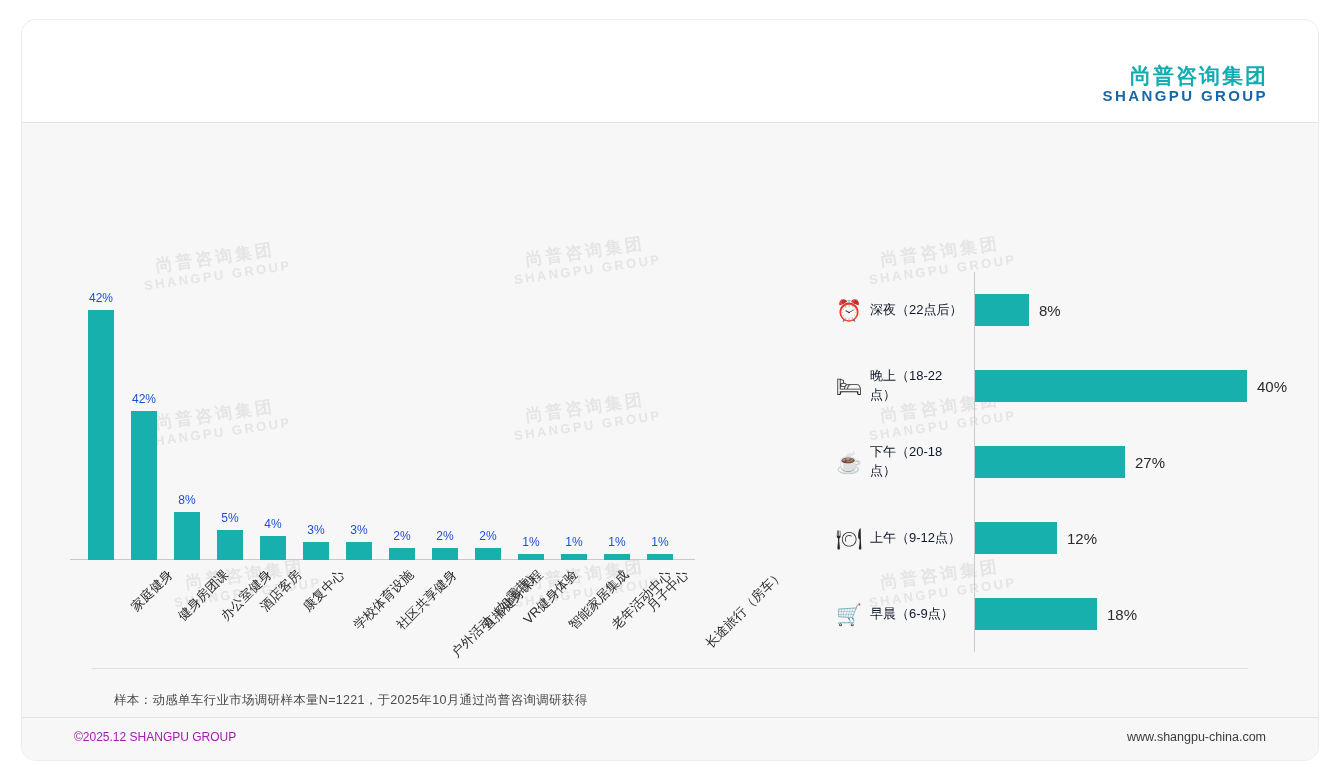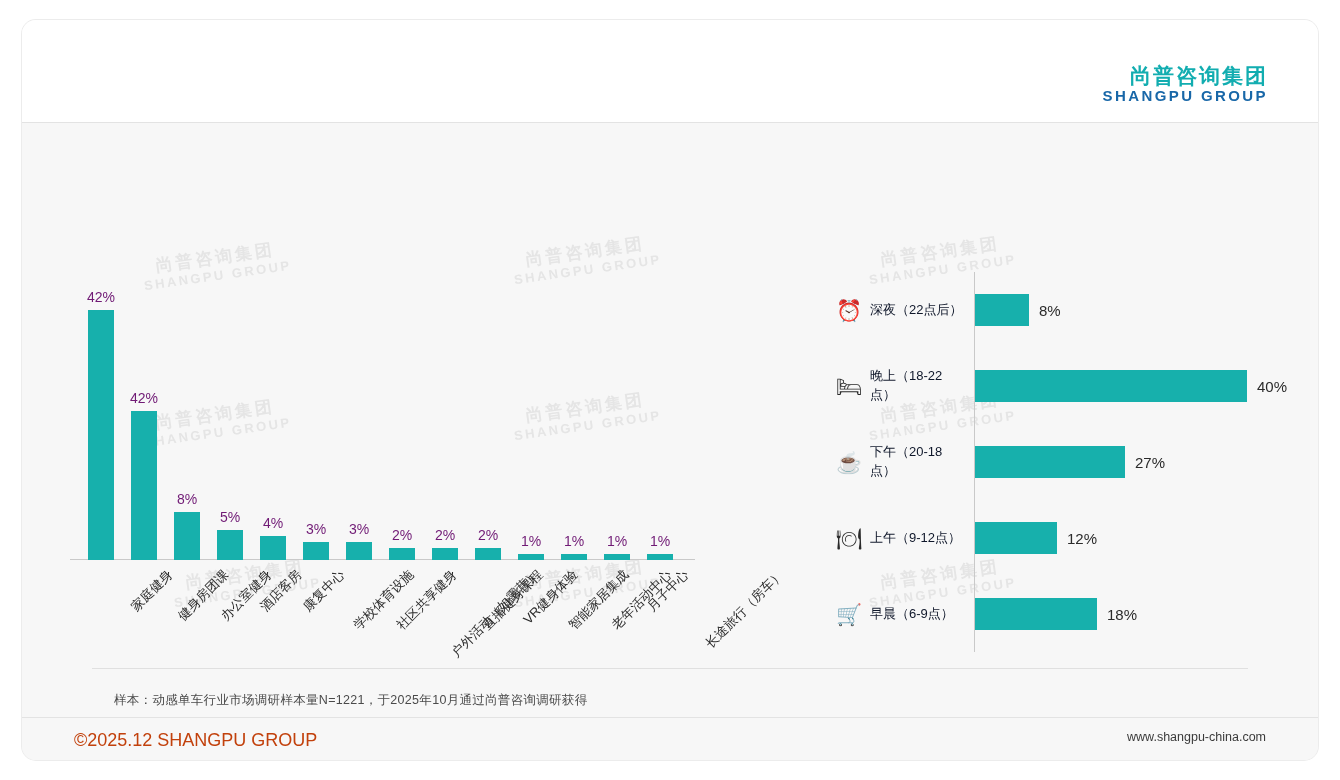--- a/index.html
+++ b/index.html
@@ -116,22 +116,22 @@
     width: 26px;
     margin: 0 auto;
     background: #17b0ac;
   }
   .lc-val {
     position: absolute;
     bottom: 100%;
     left: 0;
     width: 42px;
     margin-bottom: 5px;
-    font-size: 14px;
-    color: #701a75;
+    font-size: 12px;
+    color: #1d4ed8;
     text-align: center;
   }
   .lc-label {
     position: absolute;
     font-size: 13px;
     color: #2b2b2b;
     white-space: nowrap;
     transform: rotate(-45deg);
     transform-origin: right top;
     text-align: right;
@@ -221,22 +221,22 @@
     bottom: 0;
     width: 100%;
     height: 42px;
     border-top: 1px solid #e3e3e3;
     background: #f7f7f7;
   }
   .copyright {
     position: absolute;
     left: 52px;
     top: 12px;
-    font-size: 18px;
-    color: #c2410c;
+    font-size: 12px;
+    color: #a21caf;
   }
   .website {
     position: absolute;
     right: 52px;
     top: 12px;
     font-size: 12.5px;
     color: #3b3b3b;
   }
 </style>
 </head>

